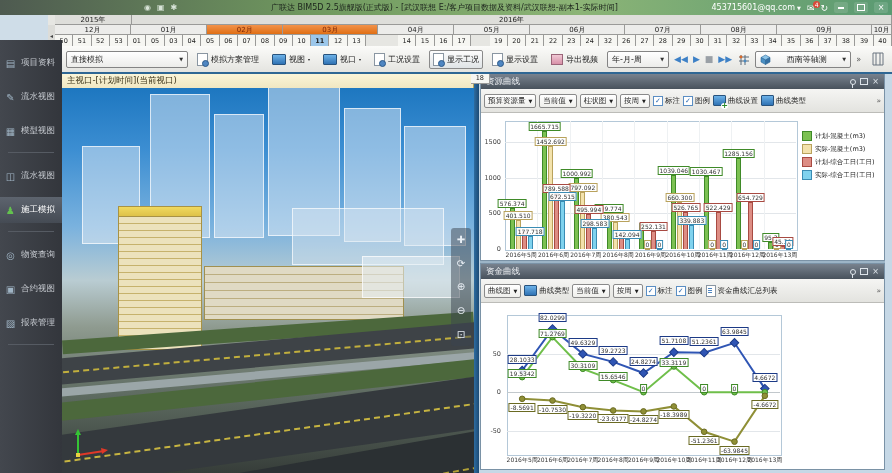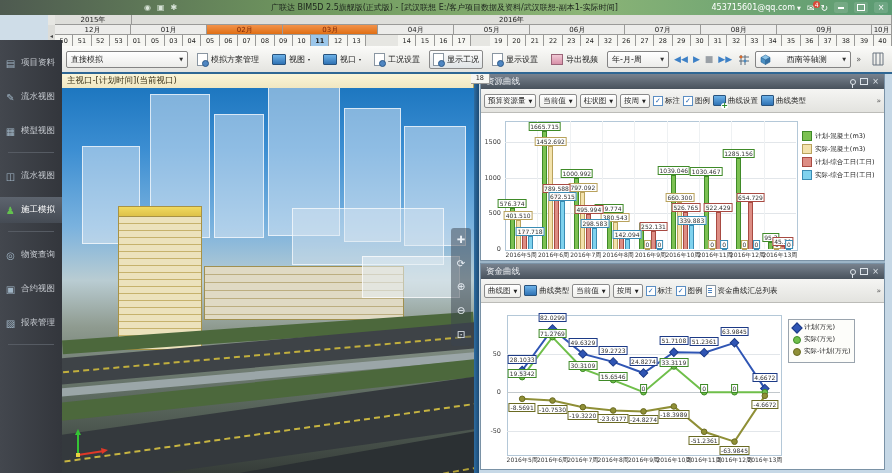--- a/index.html
+++ b/index.html
@@ -619,30 +619,16 @@
           <div class="llabel" style="left: 283.833px; top: 96.8263px; border-color: rgb(106, 106, 34); color: rgb(51, 51, 51); z-index: 6;">-4.6672</div>
           <div class="xtick" style="left: 41.1667px; top: 153px;">2016年5周</div>
           <div class="xtick" style="left: 71.5px; top: 153px;">2016年6周</div>
           <div class="xtick" style="left: 101.833px; top: 153px;">2016年7周</div>
           <div class="xtick" style="left: 132.167px; top: 153px;">2016年8周</div>
           <div class="xtick" style="left: 162.5px; top: 153px;">2016年9周</div>
           <div class="xtick" style="left: 192.833px; top: 153px;">2016年10周</div>
           <div class="xtick" style="left: 223.167px; top: 153px;">2016年11周</div>
           <div class="xtick" style="left: 253.5px; top: 153px;">2016年12周</div>
           <div class="xtick" style="left: 283.833px; top: 153px;">2016年13周</div>
-          <div class="legend lgbox" style="left: 307px; top: 16px;">
-            <div class="lg-row">
-              <span class="mk-d" style="background: rgb(47, 85, 180); border: 1px solid rgb(28, 58, 134);"></span>
-              <span>计划(万元)</span>
-            </div>
-            <div class="lg-row">
-              <span class="mk-c" style="background: rgb(111, 191, 74); border: 1px solid rgb(63, 138, 40);"></span>
-              <span>实际(万元)</span>
-            </div>
-            <div class="lg-row">
-              <span class="mk-c" style="background: rgb(143, 143, 54); border: 1px solid rgb(106, 106, 34);"></span>
-              <span>实际-计划(万元)</span>
-            </div>
-          </div>
         </div>
     </section>
   </div>
 </div>
 
 </body></html>

